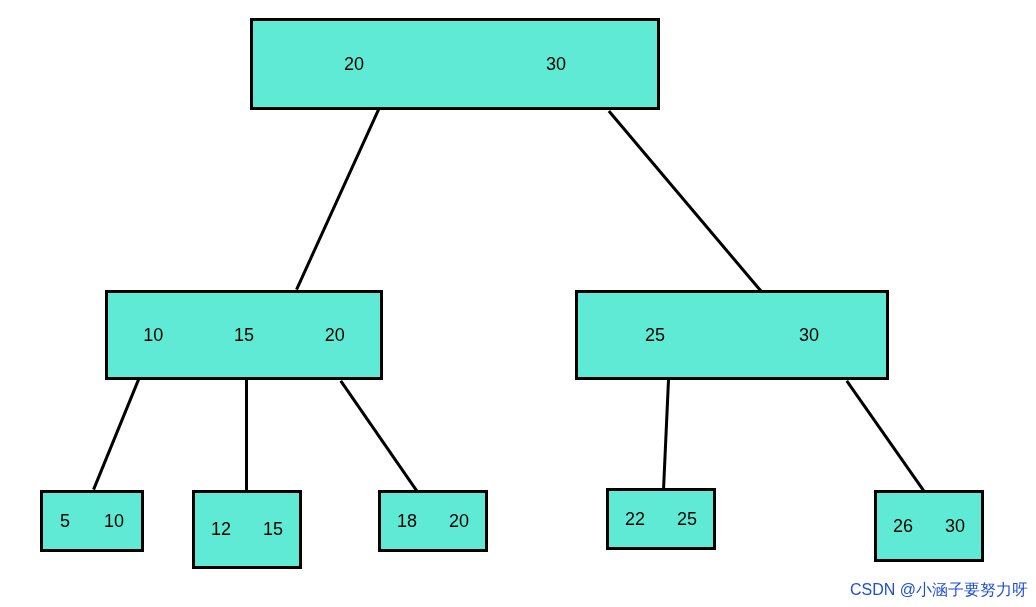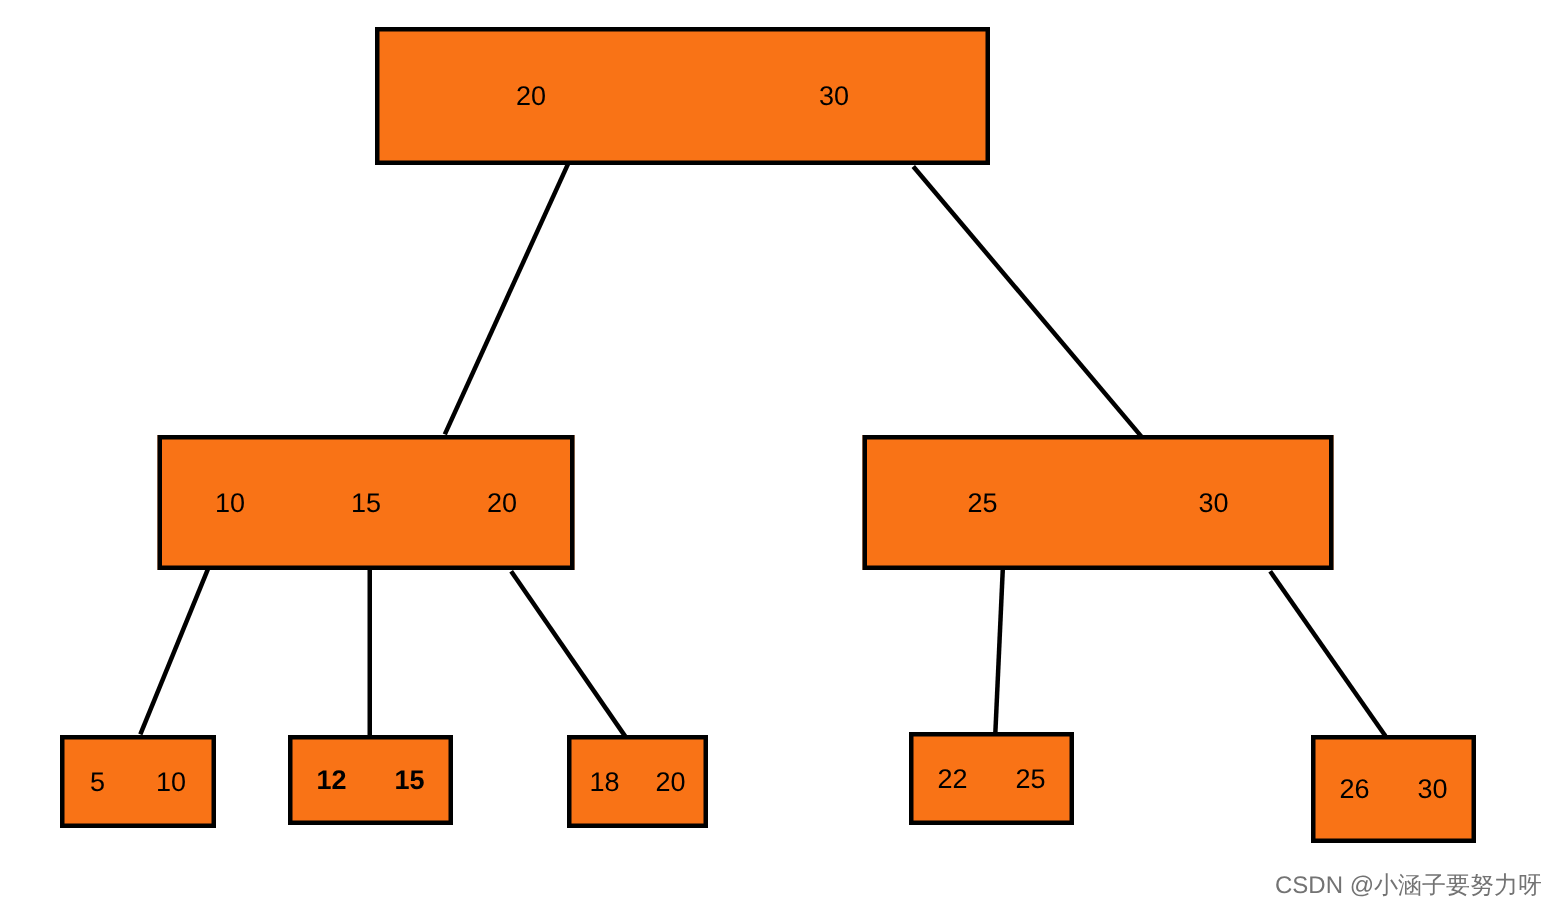--- a/index.html
+++ b/index.html
@@ -11,33 +11,33 @@
       font-family: Arial, sans-serif;
       font-size: 18px;
       color: #000;
     }
     .node {
       position: absolute;
       border: 3px solid #000;
       display: flex;
       align-items: center;
       justify-content: space-around;
-      background: #f97316;
+      background: #5eead4;
     }
     .edge {
       position: absolute;
       background: #000;
       transform-origin: top left;
       height: 3px;
     }
     .watermark {
       position: absolute;
       right: 8px;
       bottom: 6px;
-      color: #737373;
+      color: #1d4ed8;
       font-size: 16px;
       font-family: "Microsoft YaHei", Arial, sans-serif;
     }
   </style>
 </head>
 <body>
 
 <div class="node" style="left:250px; top:18px; width:410px; height:92px;">
   <span>20</span>
   <span>30</span>
@@ -51,25 +51,25 @@
 
 <div class="node" style="left:575px; top:290px; width:314px; height:90px;">
   <span>25</span>
   <span>30</span>
 </div>
 
 <div class="node" style="left:40px; top:490px; width:104px; height:62px;">
   <span>5</span>
   <span>10</span>
 </div>
-<div class="node" style="left:192px; top:490px; width:110px; height:60px;font-weight:bold;">
+<div class="node" style="left:192px; top:490px; width:110px; height:79px;">
   <span>12</span>
   <span>15</span>
 </div>
-<div class="node" style="left:378px; top:490px; width:94px; height:62px;">
+<div class="node" style="left:378px; top:490px; width:110px; height:62px;">
   <span>18</span>
   <span>20</span>
 </div>
 <div class="node" style="left:606px; top:488px; width:110px; height:62px;">
   <span>22</span>
   <span>25</span>
 </div>
 <div class="node" style="left:874px; top:490px; width:110px; height:72px;">
   <span>26</span>
   <span>30</span>

